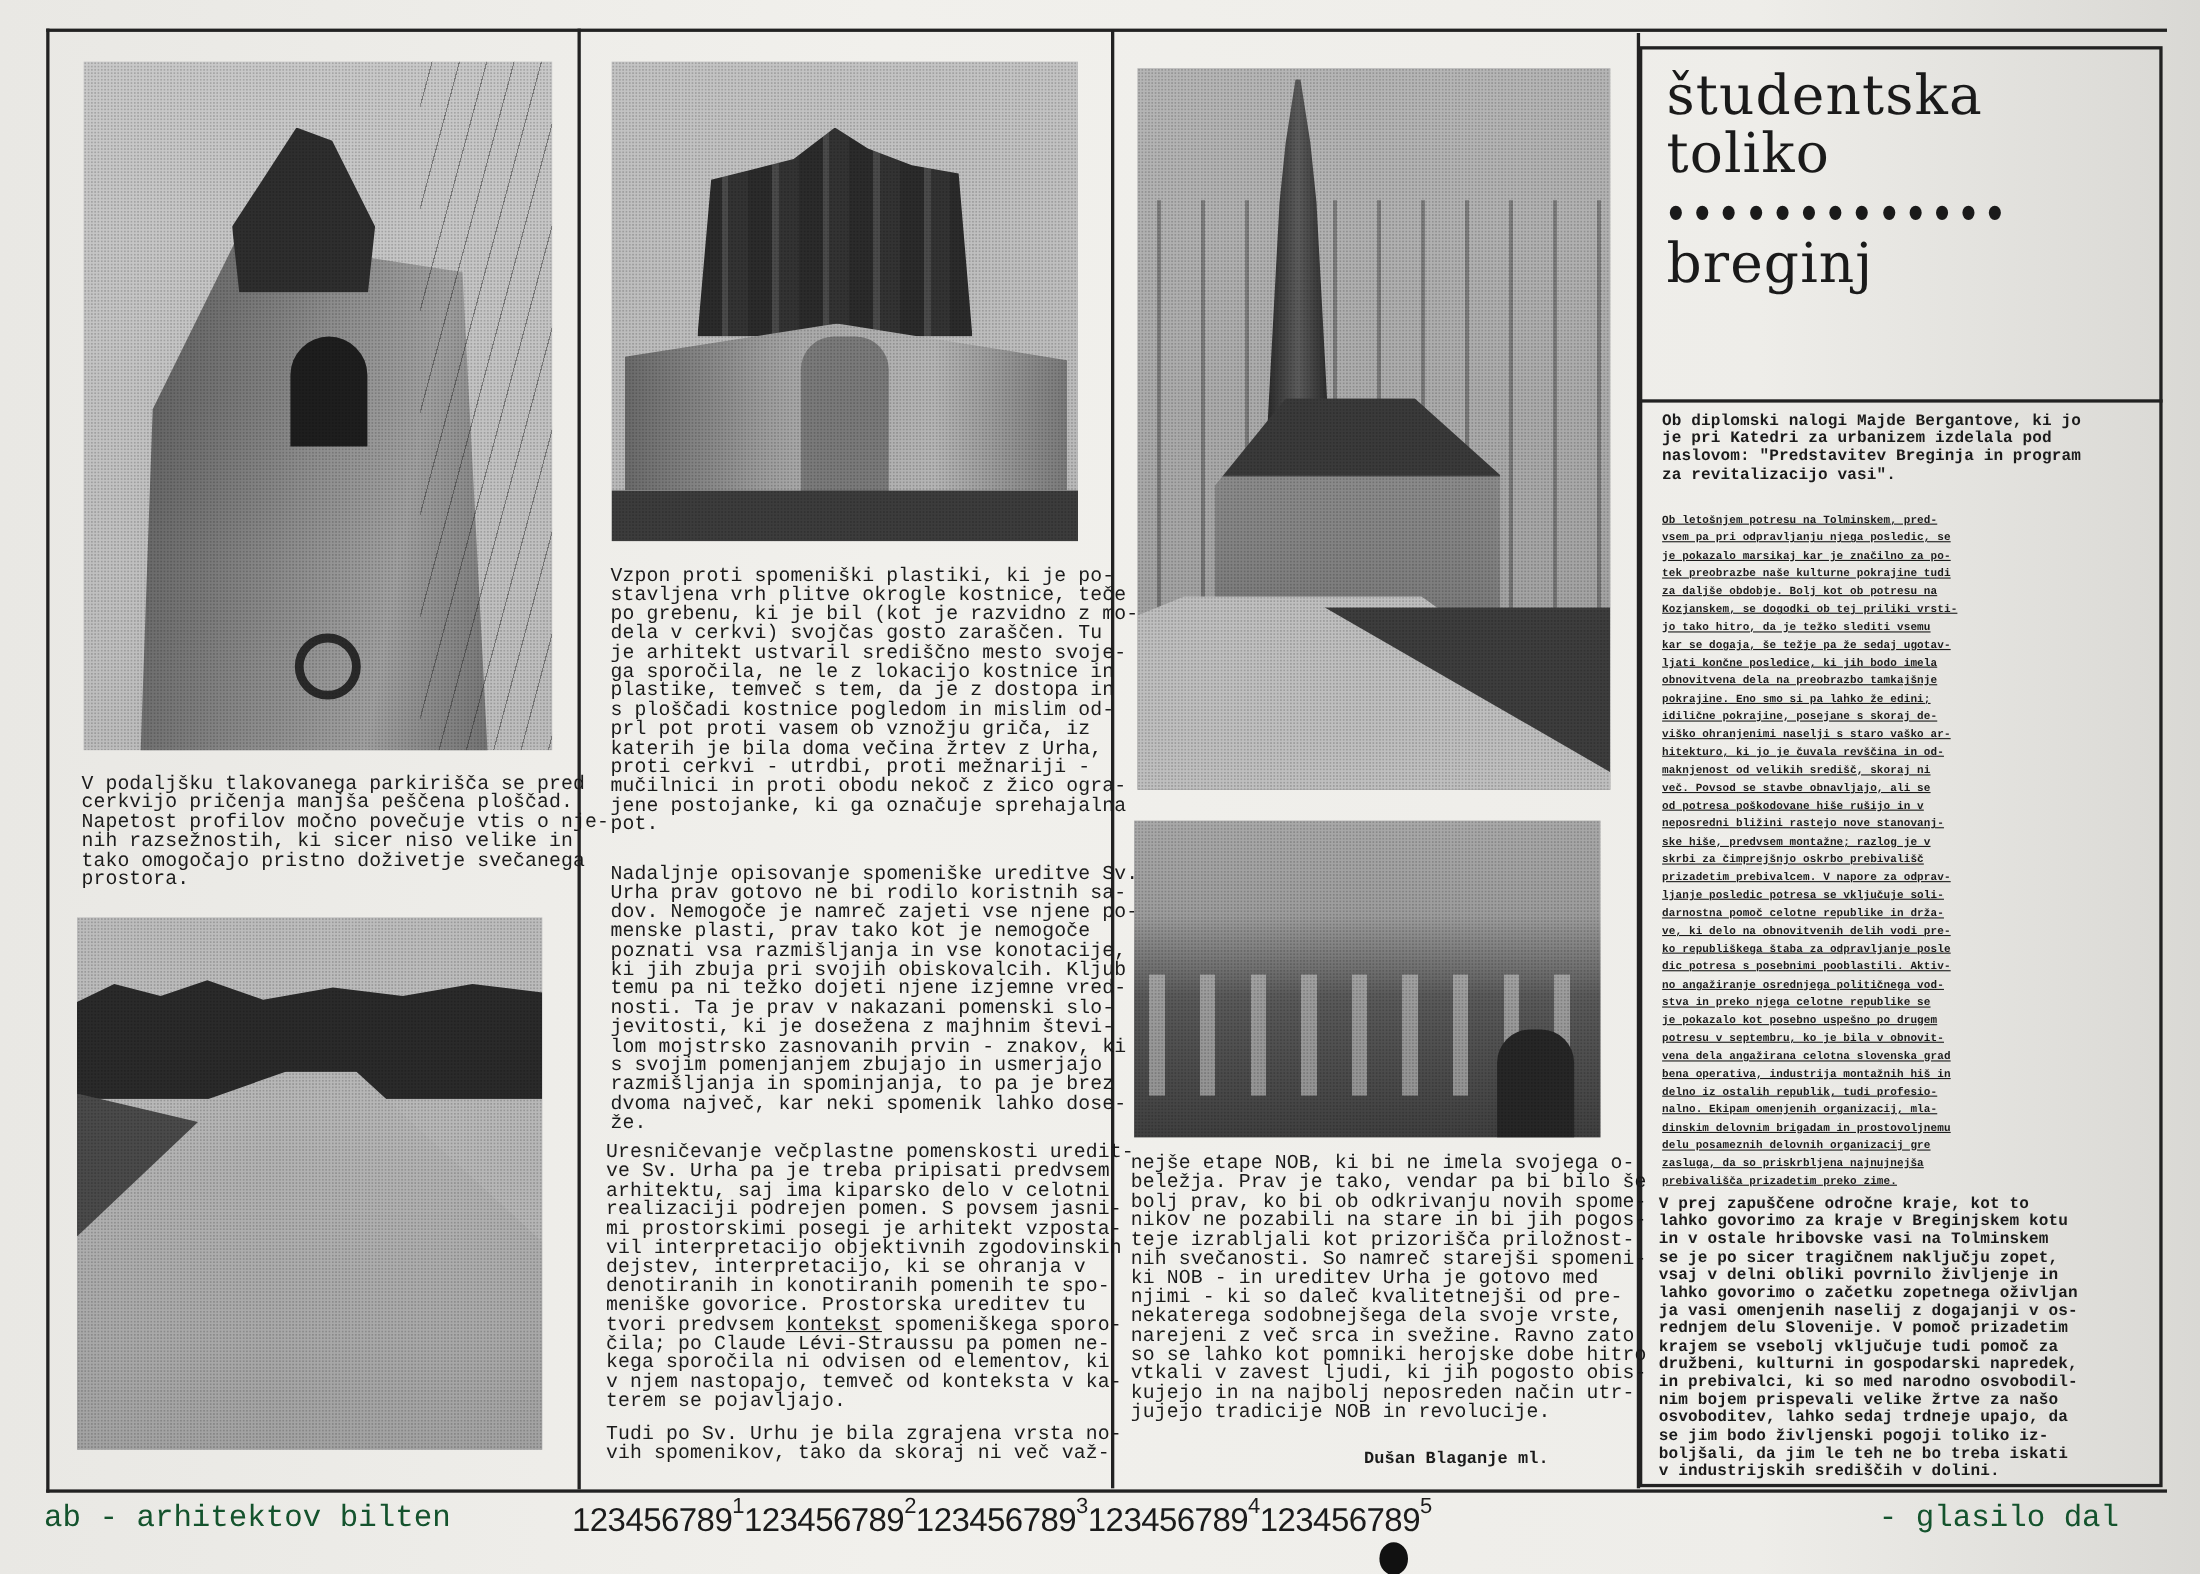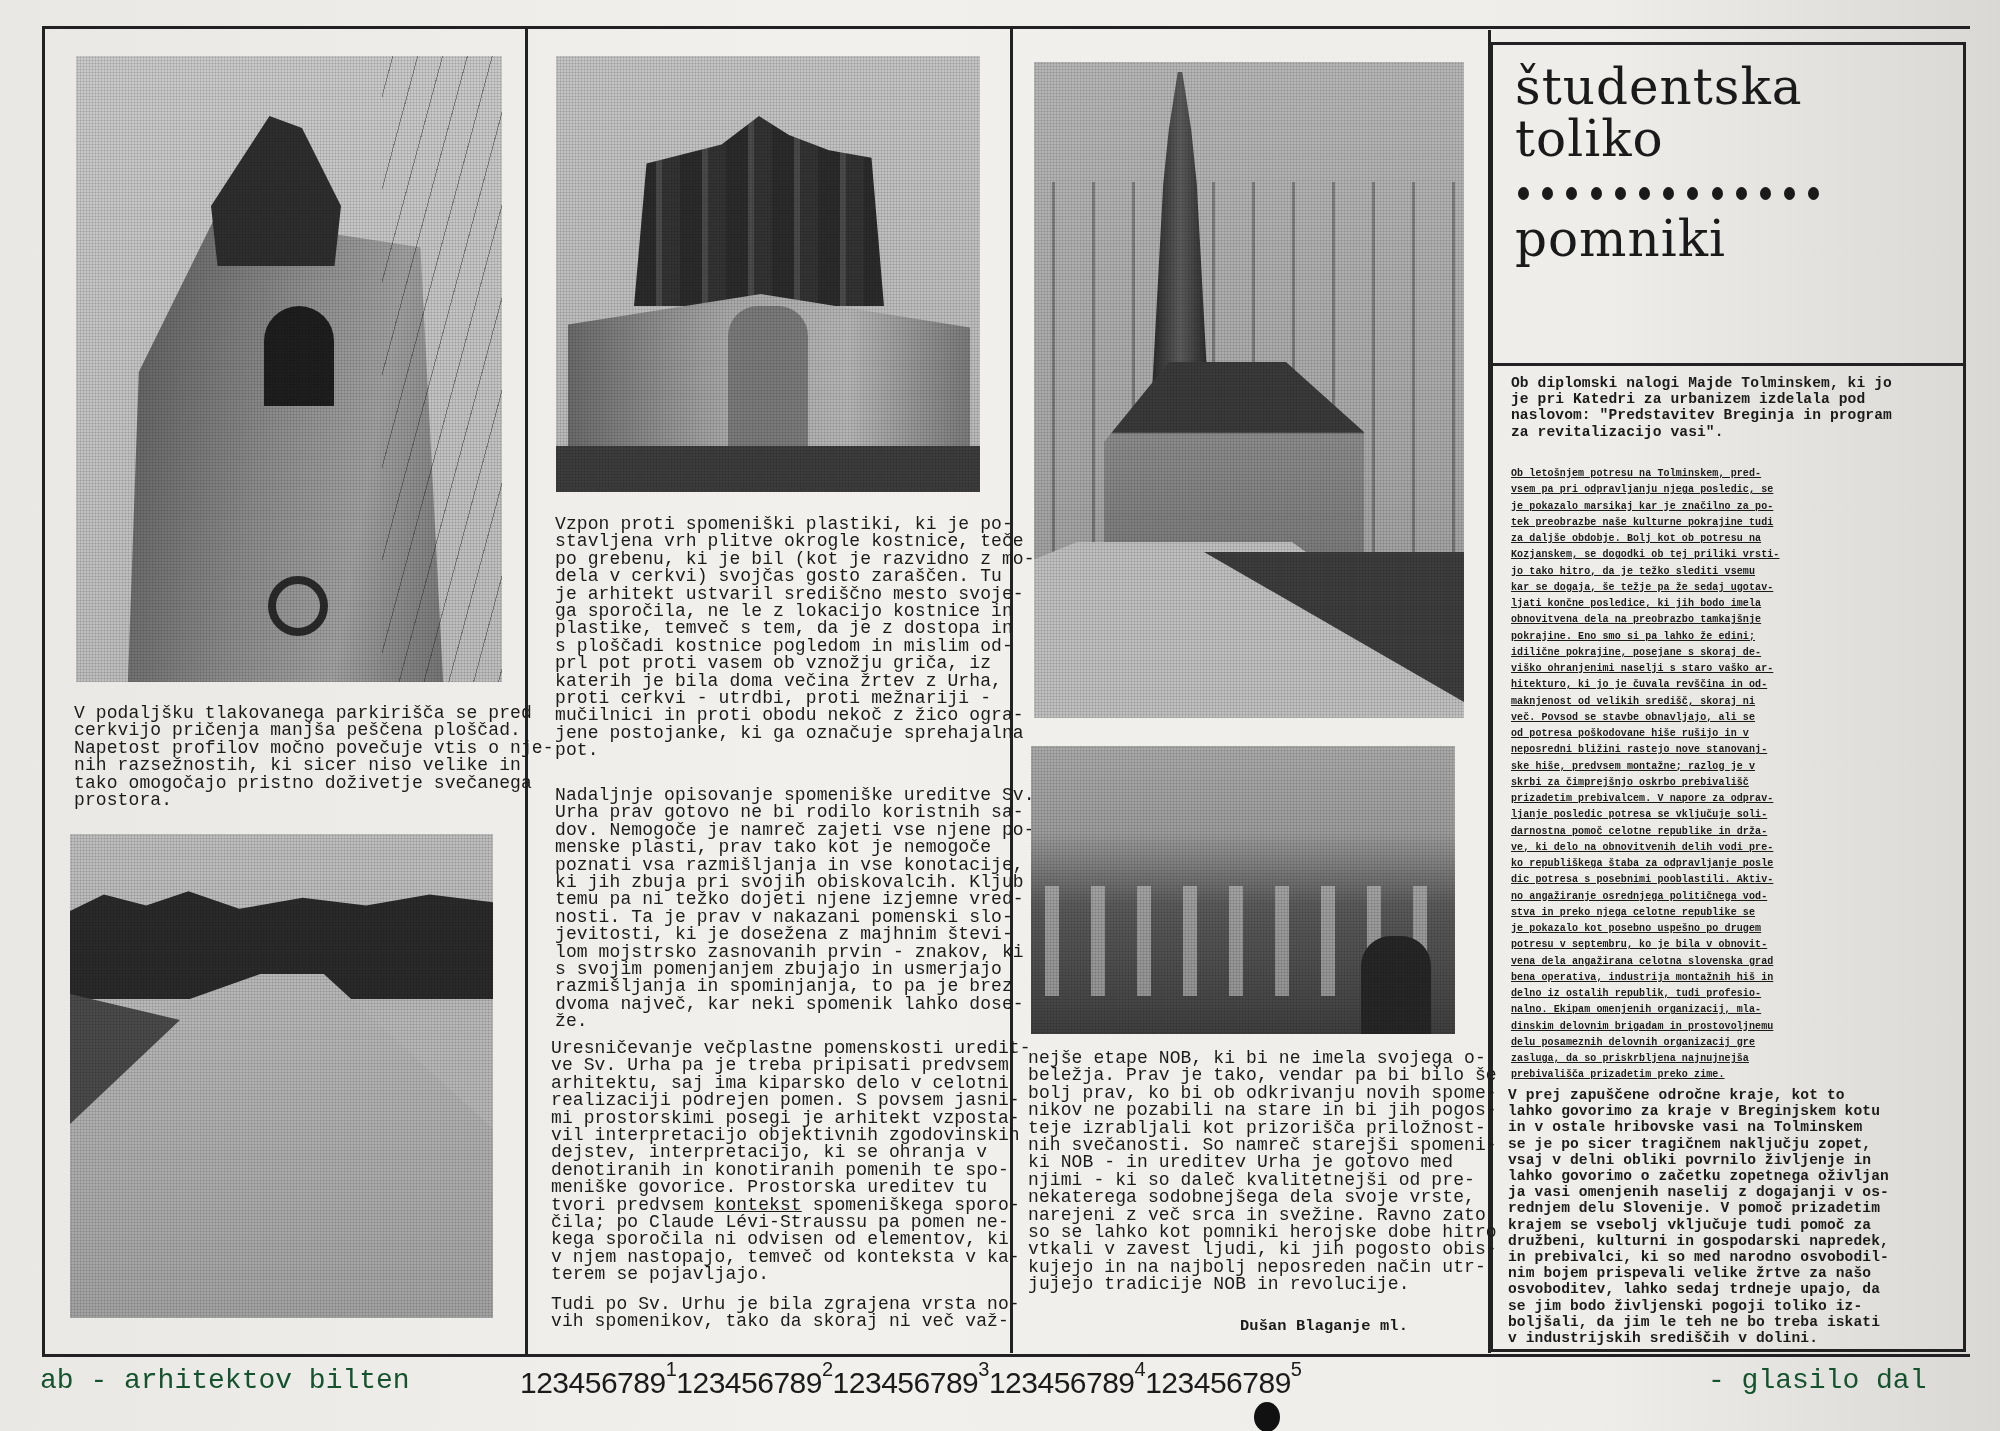--- a/index.html
+++ b/index.html
@@ -287,22 +287,22 @@
     <div class="dot"></div>
     <div class="dot"></div>
     <div class="dot"></div>
     <div class="dot"></div>
     <div class="dot"></div>
     <div class="dot"></div>
     <div class="dot"></div>
     <div class="dot"></div>
     <div class="dot"></div>
   </div>
-<div class="title" style="top:212px;">pomniki</div>
-<div class="text bold" id="col4-p1" style="left:1511px; top:375px; font-size:14.6px; line-height:16.2px;">Ob diplomski nalogi Majde Tolminskem, ki jo
+<div class="title" style="top:212px;">breginj</div>
+<div class="text bold" id="col4-p1" style="left:1511px; top:375px; font-size:14.6px; line-height:16.2px;">Ob diplomski nalogi Majde Bergantove, ki jo
 je pri Katedri za urbanizem izdelala pod
 naslovom: "Predstavitev Breginja in program
 za revitalizacijo vasi".</div>
 <div class="text bold" id="col4-p2" style="left:1511px; top:466px; font-size:10px; line-height:16.25px;text-decoration:underline;">Ob letošnjem potresu na Tolminskem, pred-
 vsem pa pri odpravljanju njega posledic, se
 je pokazalo marsikaj kar je značilno za po-
 tek preobrazbe naše kulturne pokrajine tudi
 za daljše obdobje. Bolj kot ob potresu na
 Kozjanskem, se dogodki ob tej priliki vrsti-
 jo tako hitro, da je težko slediti vsemu

